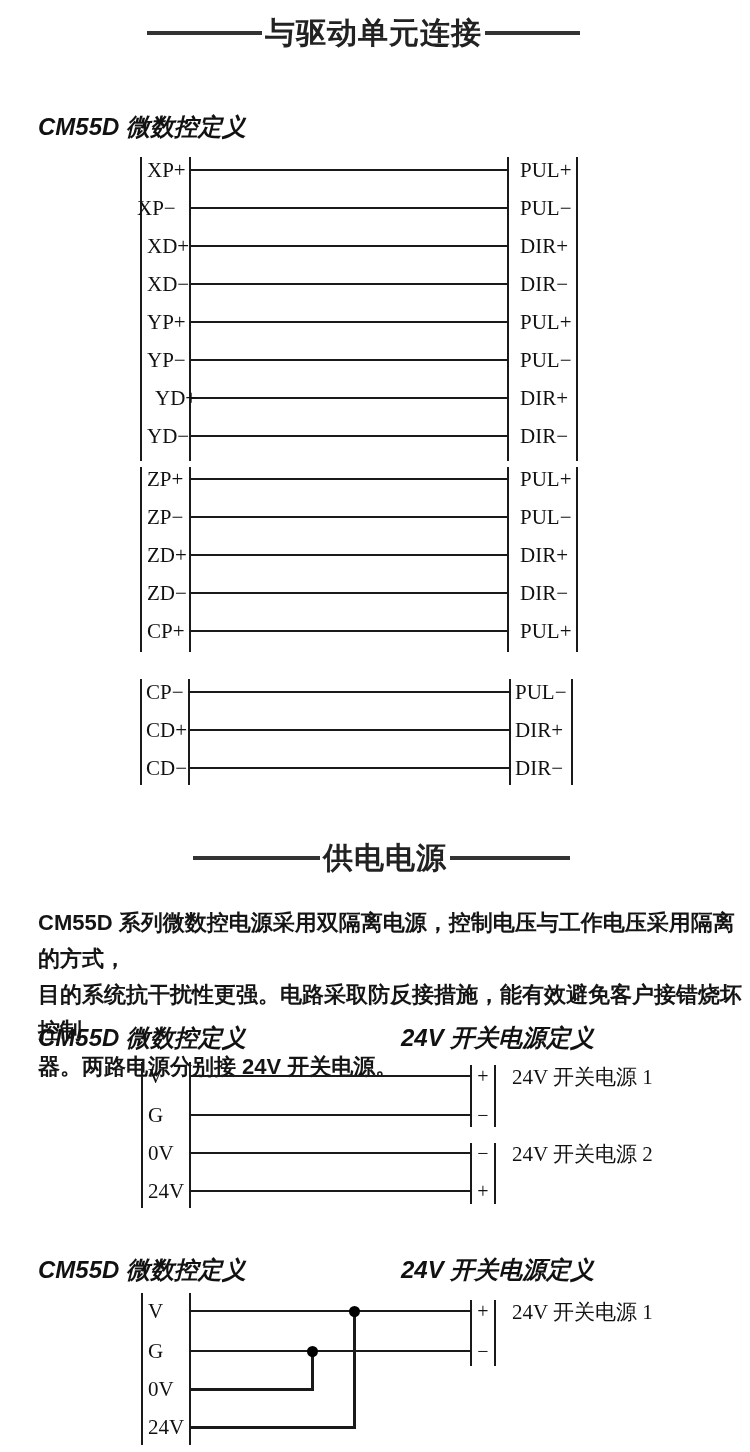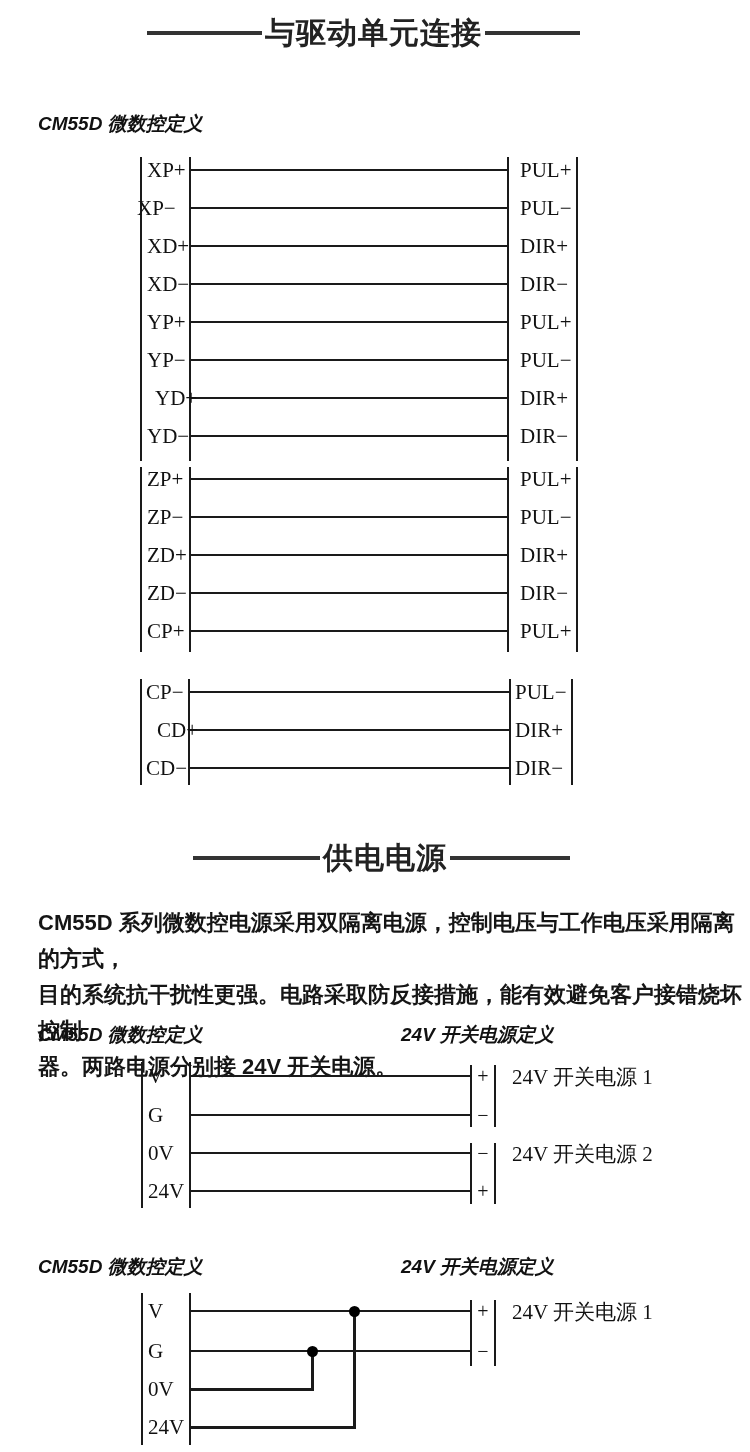--- a/index.html
+++ b/index.html
@@ -9,21 +9,21 @@
   .title-row{position:absolute;display:flex;align-items:center;height:42px;}
   .trule{height:4px;background:#333333;flex:0 0 auto;}
   .title-text{font-family:"Liberation Sans","DejaVu Sans",sans-serif;font-weight:bold;
               font-size:30px;color:#222222;white-space:nowrap;letter-spacing:1px;padding:0 3px;}
   
   .para-serif{position:absolute;font-size:22px;line-height:30px;color:#111;}
   .para-sans{position:absolute;font-family:"Liberation Sans","DejaVu Sans",sans-serif;
              font-weight:600;font-size:22px;line-height:36px;color:#151515;}
   
   .hdr{position:absolute;font-family:"Liberation Sans","DejaVu Sans",sans-serif;
-       font-style:italic;font-weight:bold;font-size:19px;color:#111;white-space:nowrap;}
+       font-style:italic;font-weight:bold;font-size:24px;color:#111;white-space:nowrap;}
   
   .diagram{position:absolute;left:0;width:750px;margin-left:25px;}
   .bar{position:absolute;width:2px;background:#1a1a1a;}
   .wire{position:absolute;height:2px;background:#1a1a1a;}
   .vwire{position:absolute;width:3px;background:#1a1a1a;}
   .pin{position:absolute;font-size:21px;height:24px;line-height:24px;white-space:nowrap;color:#111;}
   .sign{position:absolute;width:20px;height:22px;line-height:22px;text-align:center;
         font-size:20px;color:#111;}
   .supply-label{position:absolute;font-size:21px;height:24px;line-height:24px;
                 white-space:nowrap;color:#111;}
@@ -113,21 +113,21 @@
     <div class="bar" style="left:115px;top:0;height:106px;"></div>
     <div class="bar" style="left:163px;top:0;height:106px;"></div>
     <div class="bar" style="left:484px;top:0;height:106px;"></div>
     <div class="bar" style="left:546px;top:0;height:106px;"></div>
 
     <div class="wire" style="left:165px;top:12px;width:319px;"></div>
     <span class="pin" style="left:121px;top:1px;">CP−</span>
     <span class="pin" style="left:490px;top:1px;">PUL−</span>
 
     <div class="wire" style="left:165px;top:50px;width:319px;"></div>
-    <span class="pin" style="left:132px;top:39px;">CD+</span>
+    <span class="pin" style="left:121px;top:39px;">CD+</span>
     <span class="pin" style="left:490px;top:39px;">DIR+</span>
 
     <div class="wire" style="left:165px;top:88px;width:319px;"></div>
     <span class="pin" style="left:121px;top:77px;">CD−</span>
     <span class="pin" style="left:490px;top:77px;">DIR−</span>
   </div>
 
   <div class="title-row" style="left:193px;top:837px;width:377px;">
     <div class="trule" style="width:127px;"></div>
     <div class="title-text">供电电源</div>

